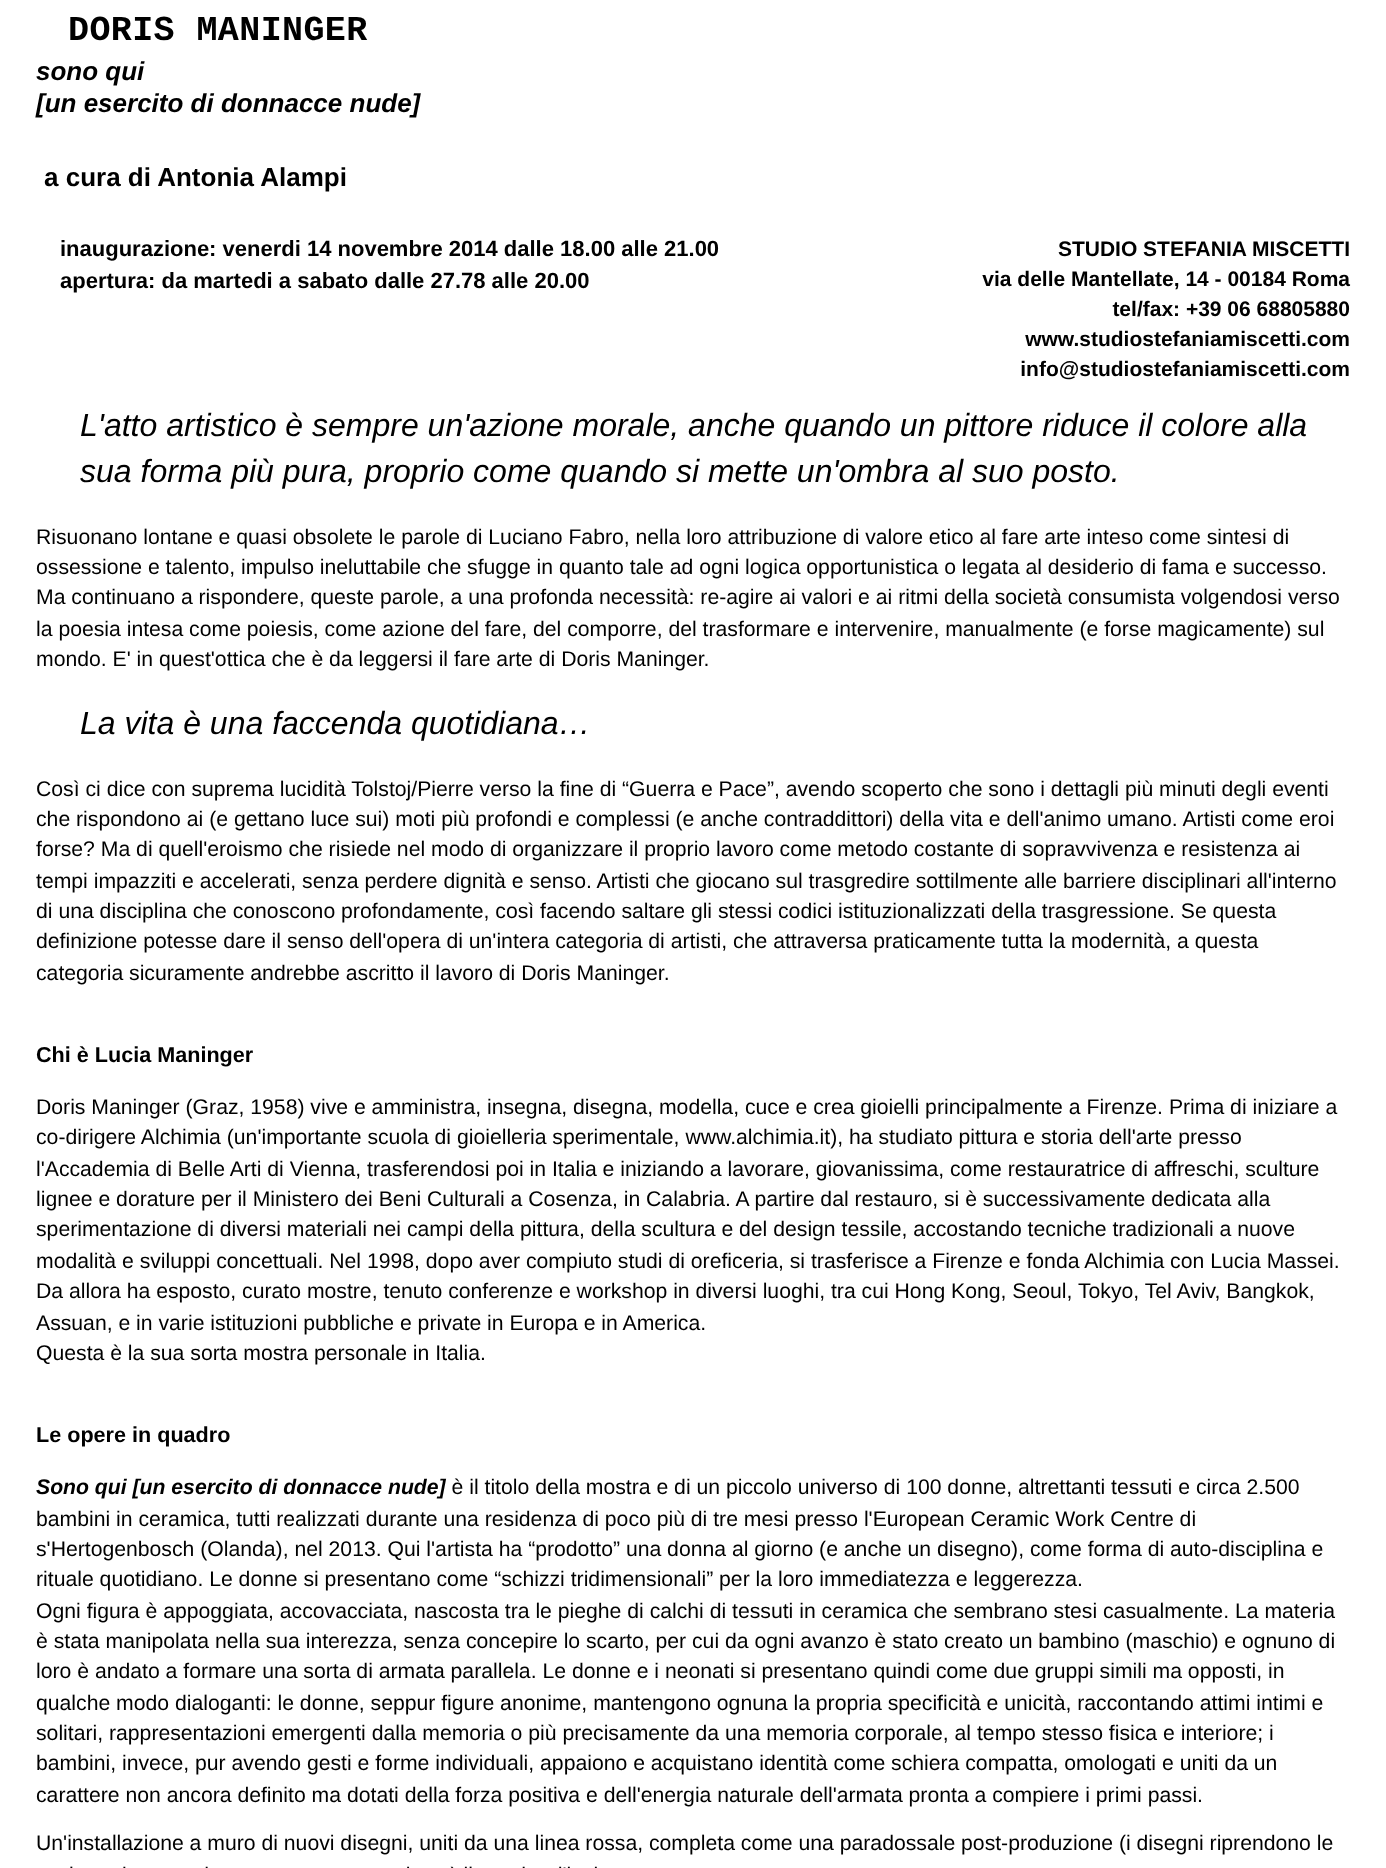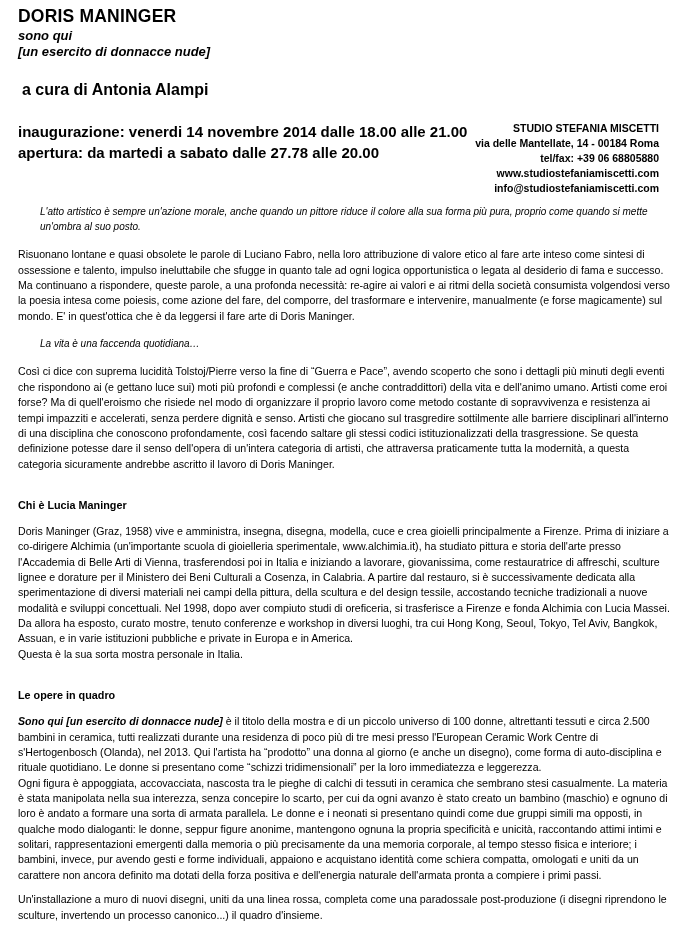--- a/index.html
+++ b/index.html
@@ -21,60 +21,62 @@
     overflow: hidden;
   }
 
   
   .masthead { position: relative; }
   .title {
     font-size: 17.5px;
     font-weight: bold;
     letter-spacing: 0.2px;
     line-height: 1.18;
-    margin: 0 0 1px 0;
+    margin: 0 0 1px 16px;
+    font-family: Liberation Mono, monospace;
   }
   .subtitle-1, .subtitle-2 {
     font-size: 13px;
     font-weight: bold;
     font-style: italic;
     line-height: 1.25;
     margin: 0;
   }
   .curator {
-    font-size: 16px;
+    font-size: 13px;
     font-weight: bold;
     margin: 21px 0 0 4px;
   }
 
   .info-row {
     position: relative;
     margin-top: 22px;
     min-height: 62px;
   }
   .dates {
-    font-size: 15px;
+    font-size: 11px;
     font-weight: bold;
     line-height: 1.42;
+    margin-left: 12px;
   }
   .dates div { white-space: nowrap; }
   .venue {
     position: absolute;
-    right: 16px;
+    right: 0;
     top: 0;
     text-align: right;
     font-size: 10.5px;
     font-weight: bold;
     line-height: 1.42;
   }
   .venue div { white-space: nowrap; }
 
   
   .quote {
-    font-size: 10px;
+    font-size: 16px;
     font-style: italic;
     line-height: 1.45;
     margin: 0 0 0 22px;
     padding-right: 6px;
   }
   .para {
     font-size: 10.6px;
     line-height: 1.45;
     margin: 0;
     padding-right: 2px;

